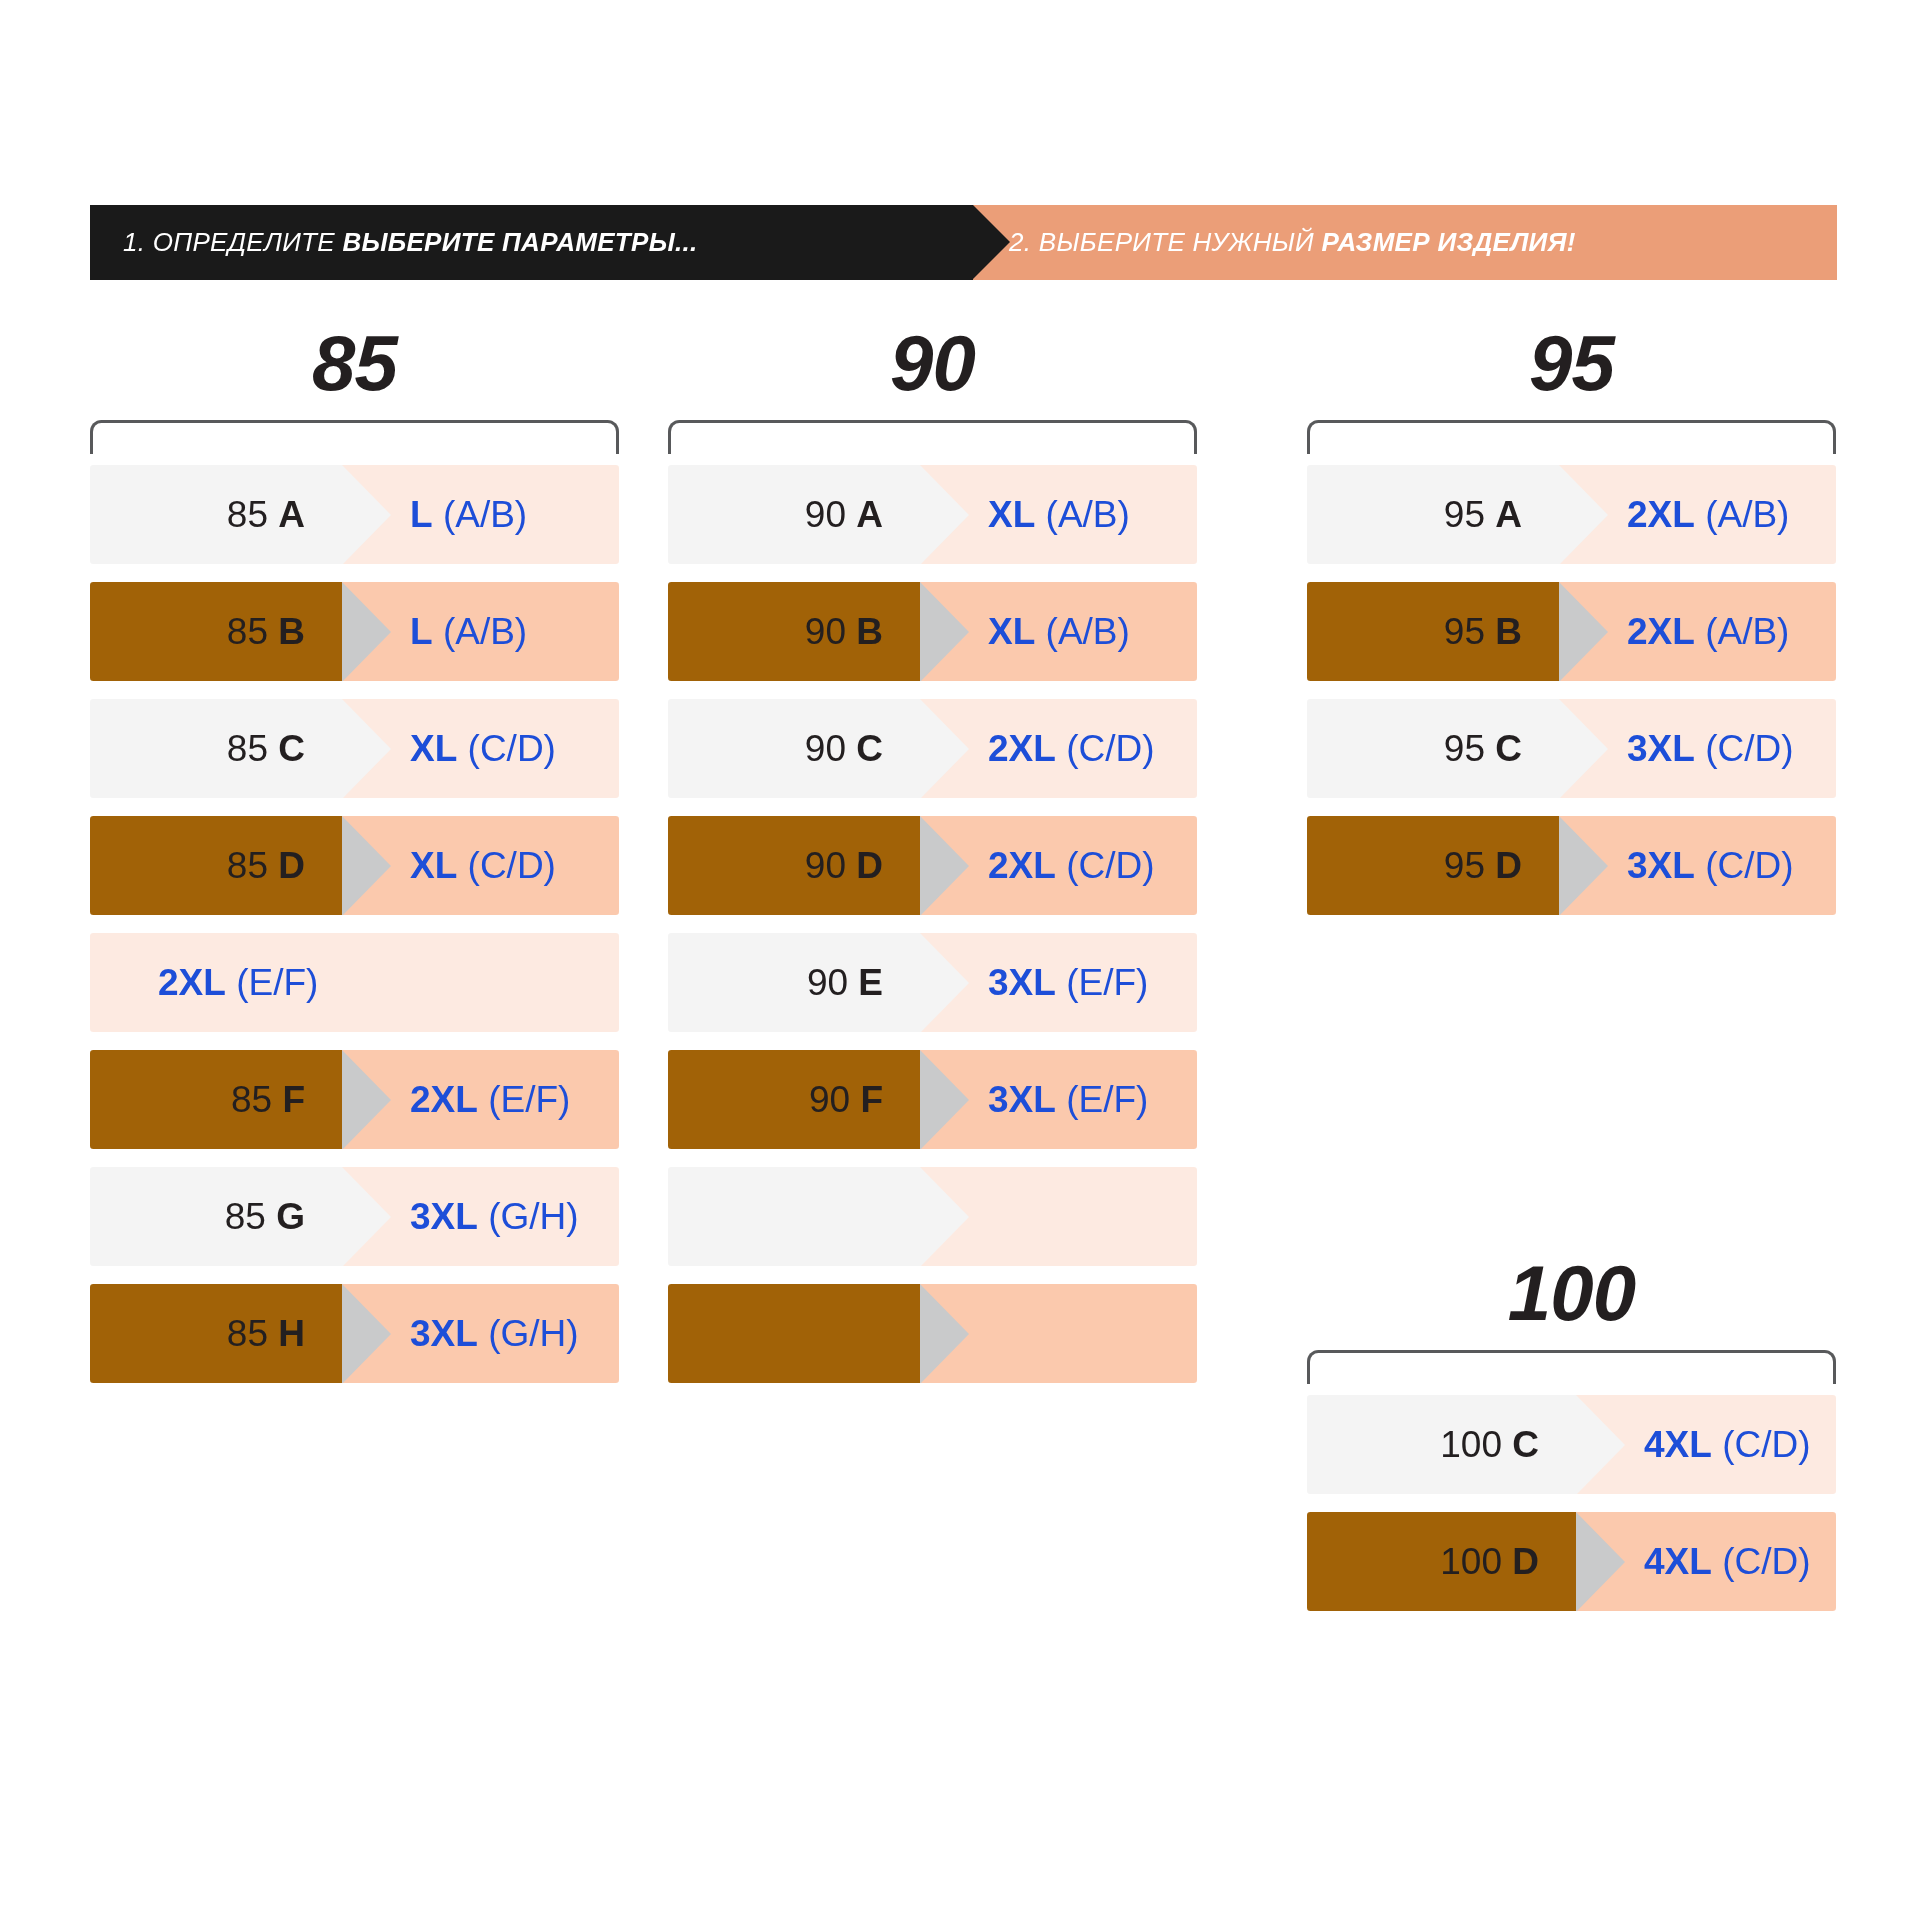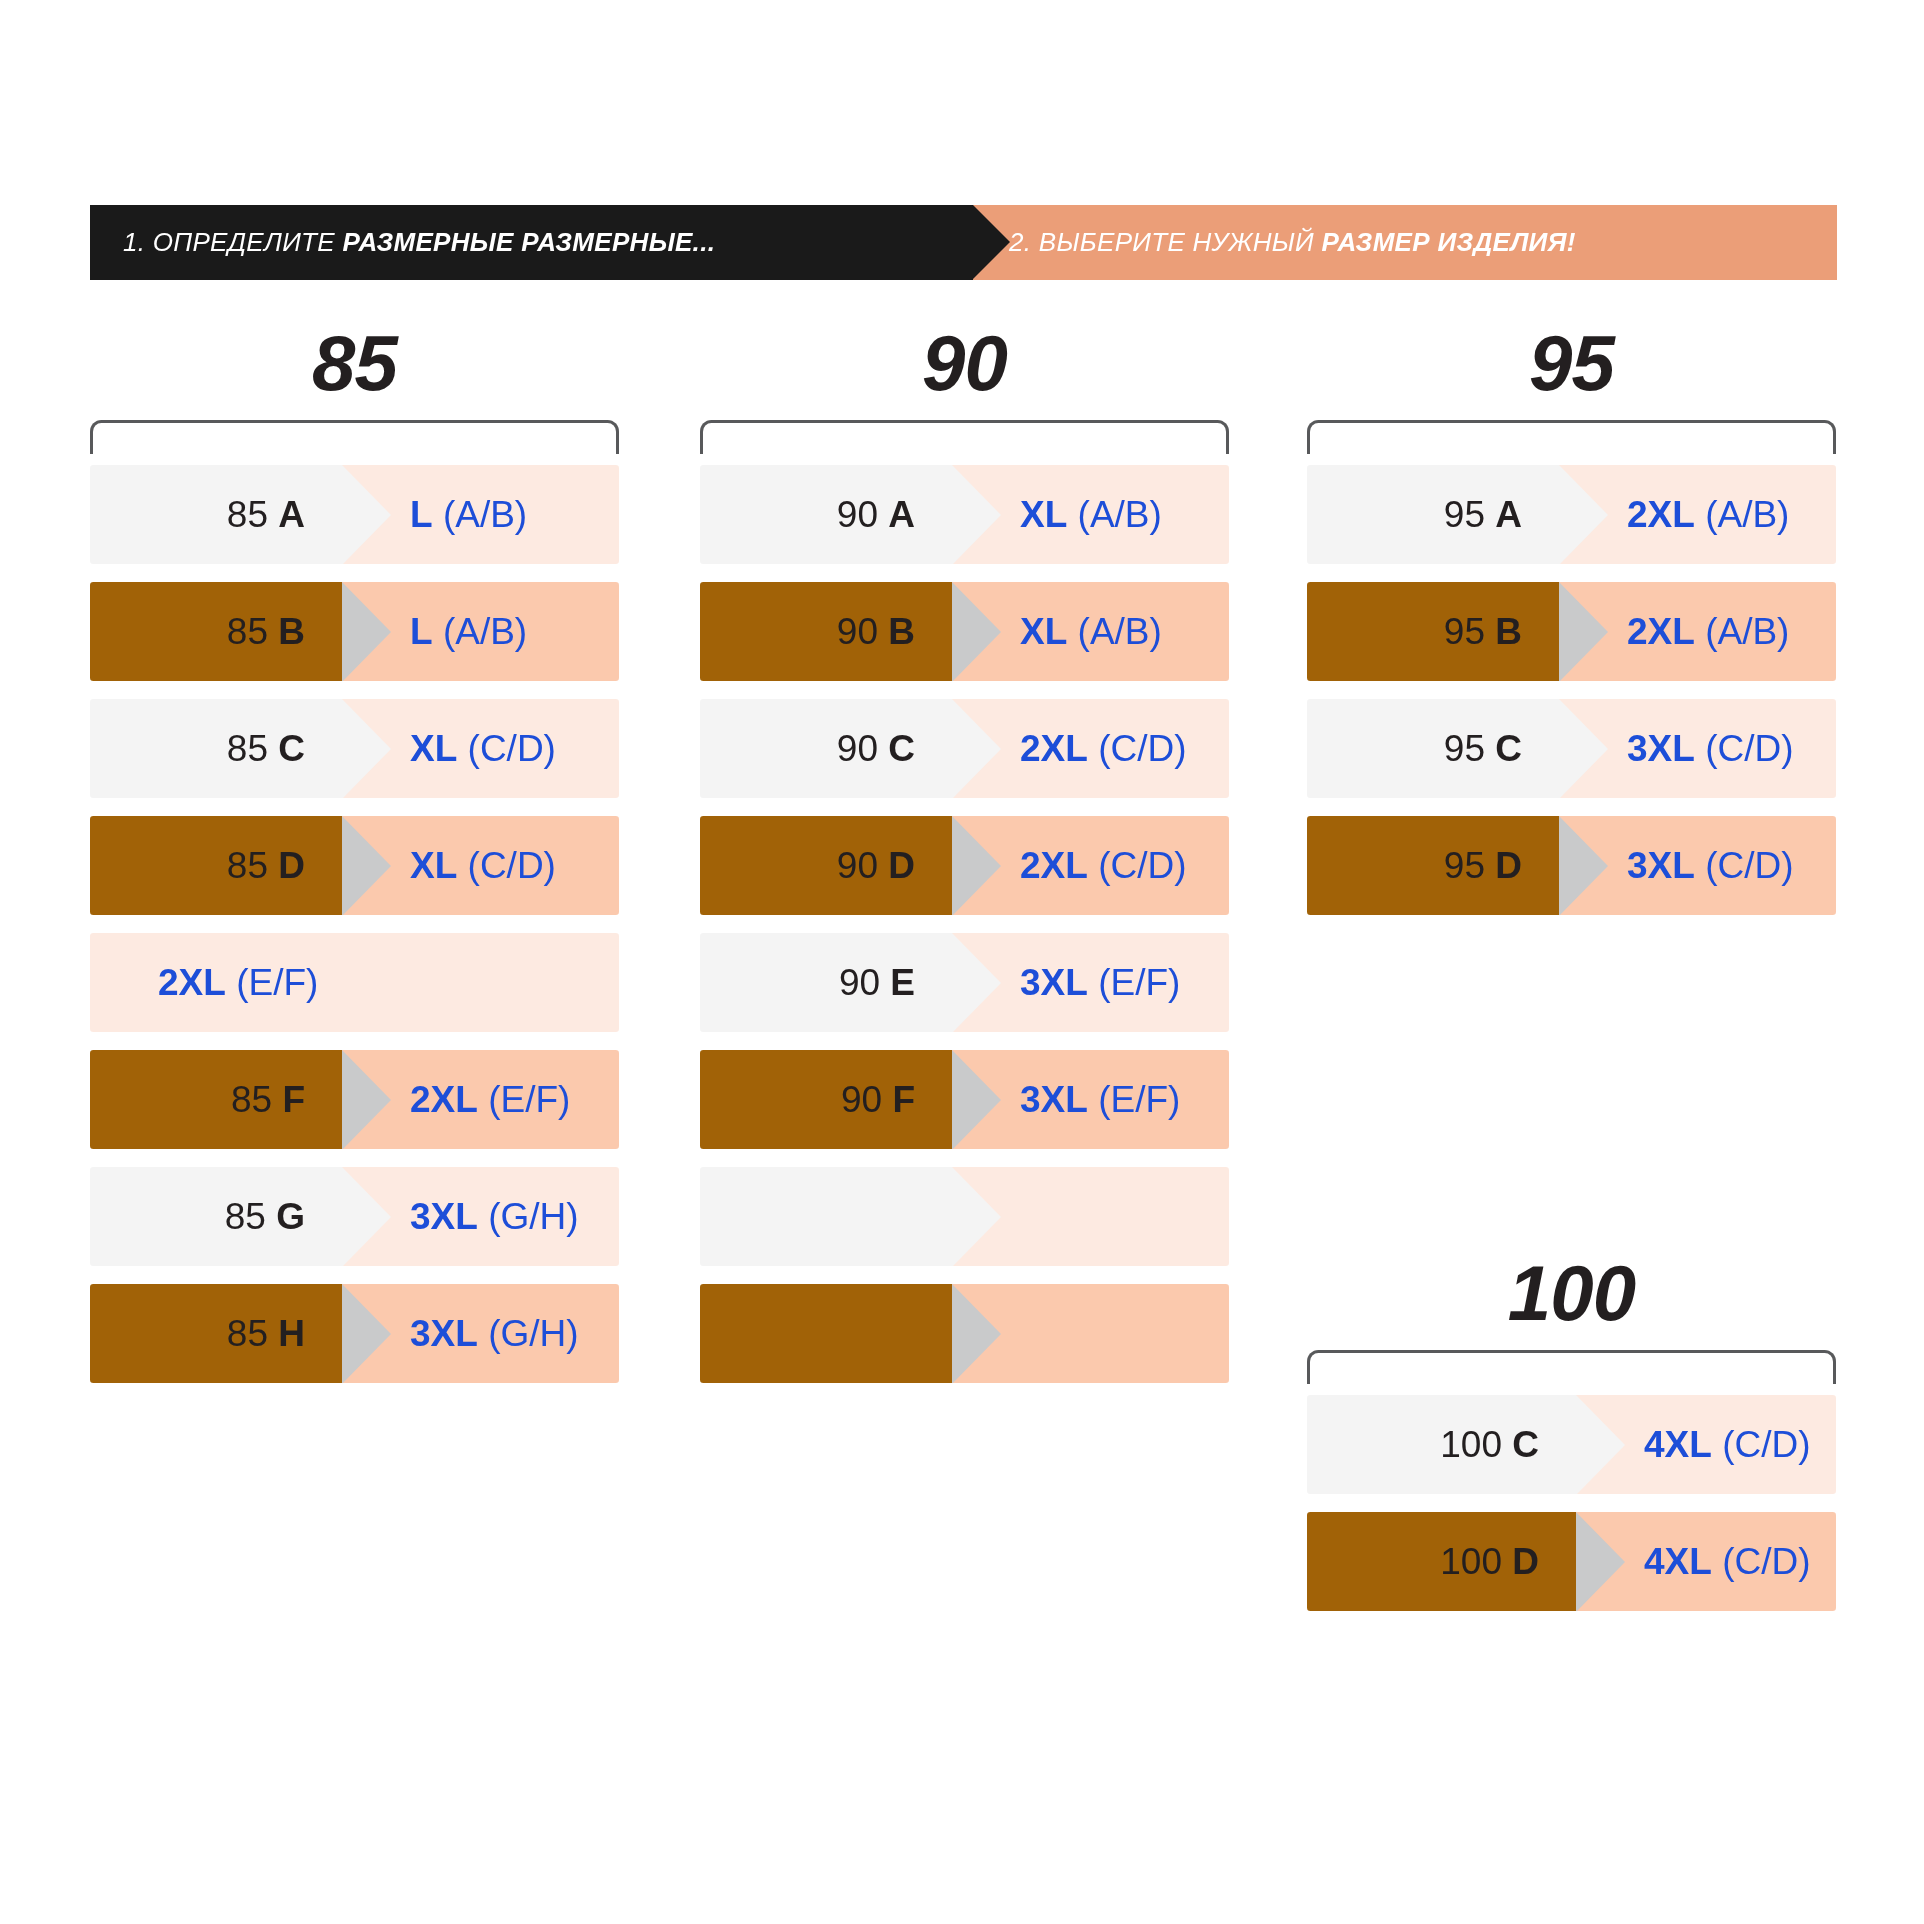--- a/index.html
+++ b/index.html
@@ -148,35 +148,35 @@
 
   
   .row.light .left { background: #f4f4f4; color: #f4f4f4; }
   .row.light .right { background: #fdeae1; }
   
   .row.dark .left { background: #a16207; color: #c9cacb; }
   .row.dark .right { background: #fbc9ad; }
 
   
   #col-85  { left: 90px;  top: 324px;  width: 529px; }
-  #col-90  { left: 700px;  top: 324px;  width: 529px; }
+  #col-90  { left: 668px;  top: 324px;  width: 529px; }
   #col-95  { left: 1307px; top: 324px;  width: 529px; }
   #col-100 { left: 1307px; top: 1246px; width: 529px; margin-top: 8px; }
 
   #col-85 .left  { width: 252px; }
   #col-90 .left  { width: 252px; }
   #col-95 .left  { width: 252px; }
   #col-100 .left { width: 269px; }
 </style>
 </head>
 <body>
 
 <div class="banner">
   <div class="banner-step step-1">
-    <div class="txt"><span>1. ОПРЕДЕЛИТЕ </span><b>РАЗМЕРНЫЕ РАЗМЕРНЫЕ...</b></div>
+    <div class="txt"><span>1. ОПРЕДЕЛИТЕ </span><b>ВЫБЕРИТЕ ПАРАМЕТРЫ...</b></div>
   </div>
   <div class="banner-step step-2">
     <div class="txt"><span>2. ВЫБЕРИТЕ НУЖНЫЙ </span><b>РАЗМЕР ИЗДЕЛИЯ!</b></div>
   </div>
 </div>
 
 <div class="col" id="col-85">
     <div class="col-title">85</div>
     <div class="bracket"></div>
     <div class="rows">

